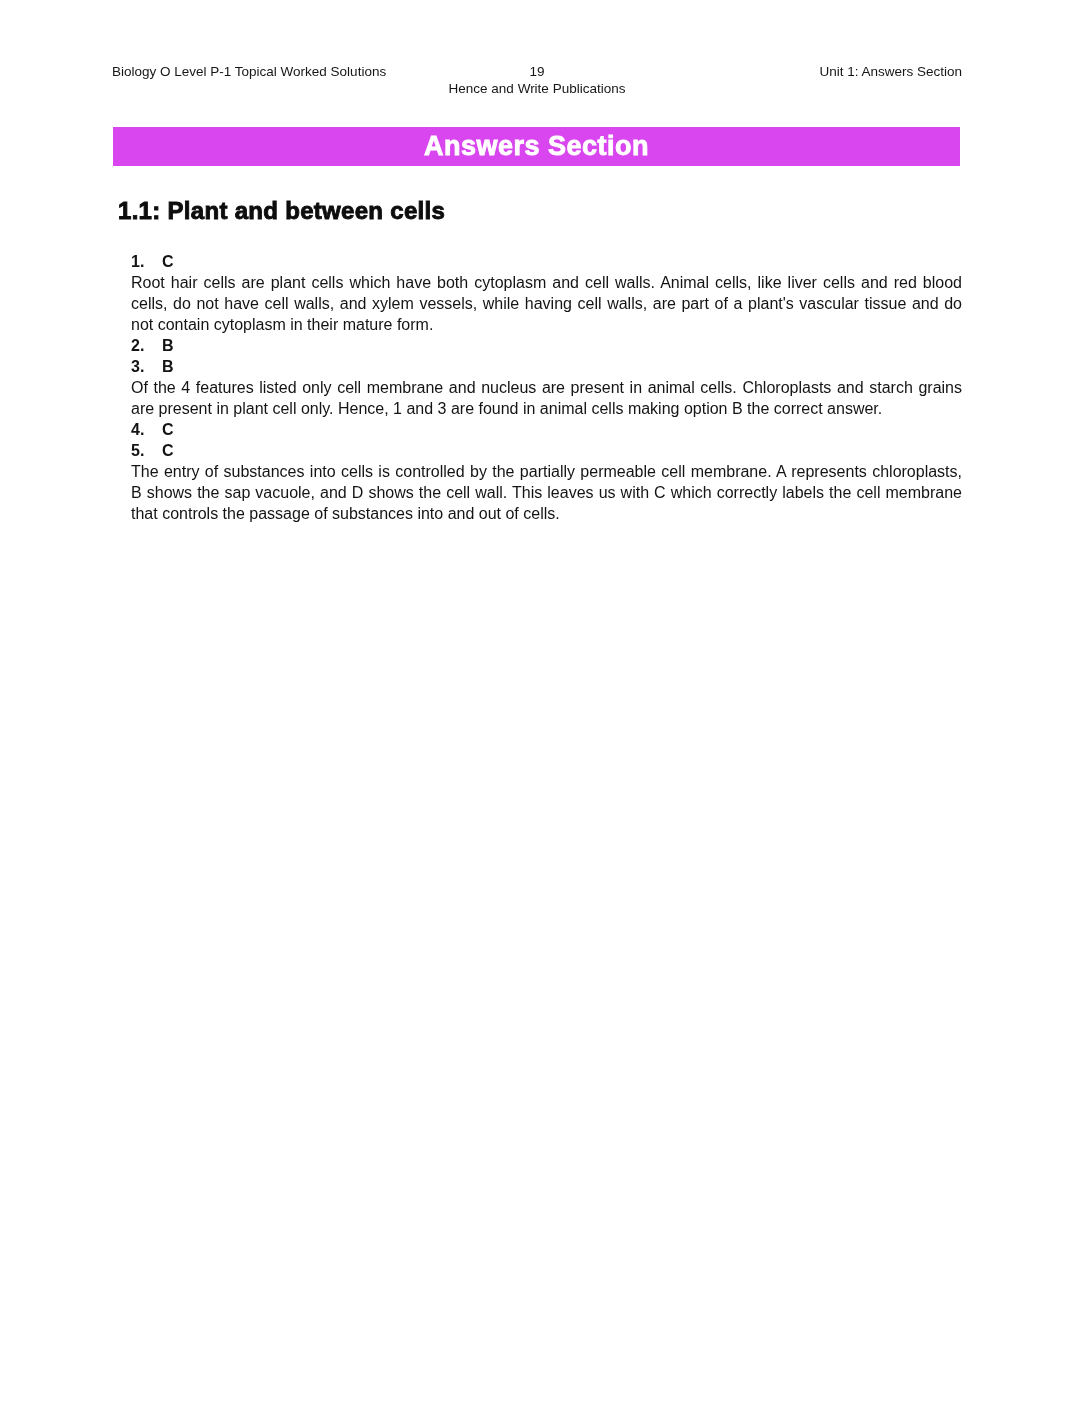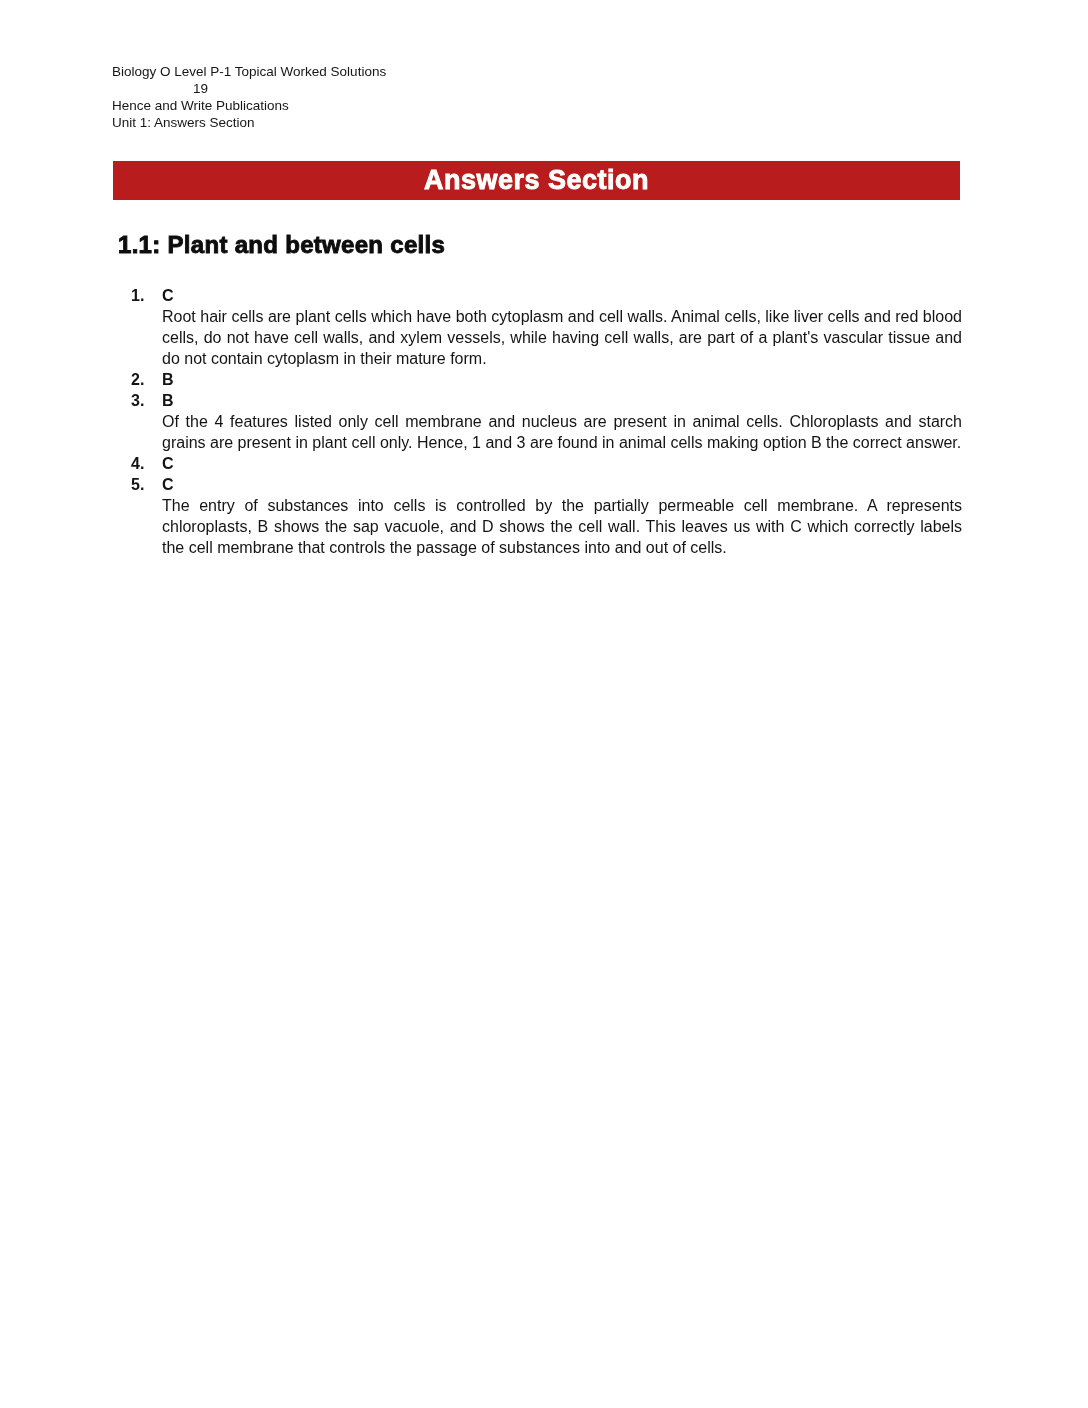--- a/index.html
+++ b/index.html
@@ -17,21 +17,20 @@
     width: 850px;
   }
   
   .page-header {
     display: flex;
     align-items: flex-start;
     padding-top: 63px;
     font-size: 13.5px;
     line-height: 17px;
     color: #161616;
-    flex-direction: column;
   }
   .page-header .hdr-left  { flex: 1; text-align: left; white-space: nowrap; }
   .page-header .hdr-center{ flex: 0 0 auto; text-align: center; }
   .page-header .hdr-right { flex: 1; text-align: right; white-space: nowrap; }
 
   
   .banner {
     margin-top: 30px;
     margin-left: 1px;
     width: 847px;
@@ -67,39 +66,38 @@
     color: #141414;
   }
   .answer-item { margin: 0; }
   .answer-head {
     display: flex;
     font-weight: bold;
   }
   .answer-num { width: 31px; flex: 0 0 31px; }
   .answer-letter { flex: 1; }
   .answer-text {
-    margin-left: 31px;
     text-align: justify;
   }
 </style>
 </head>
 <body>
 
 <div class="content">
 
   <div class="page-header">
     <div class="hdr-left">Biology O Level P-1 Topical Worked Solutions</div>
     <div class="hdr-center">
       <div>19</div>
       <div>Hence and Write Publications</div>
     </div>
     <div class="hdr-right">Unit 1: Answers Section</div>
   </div>
 
-  <div class="banner" style="background: #b91c1c; color: rgb(255, 255, 255);">
+  <div class="banner" style="background: #d946ef; color: rgb(255, 255, 255);">
     <span class="banner-title">Answers Section</span>
   </div>
 
   <h1 class="section-heading">1.1: Plant and between cells</h1>
 
   <div class="answers">
 
     <div class="answer-item">
       <div class="answer-head">
         <span class="answer-num">1.</span>

